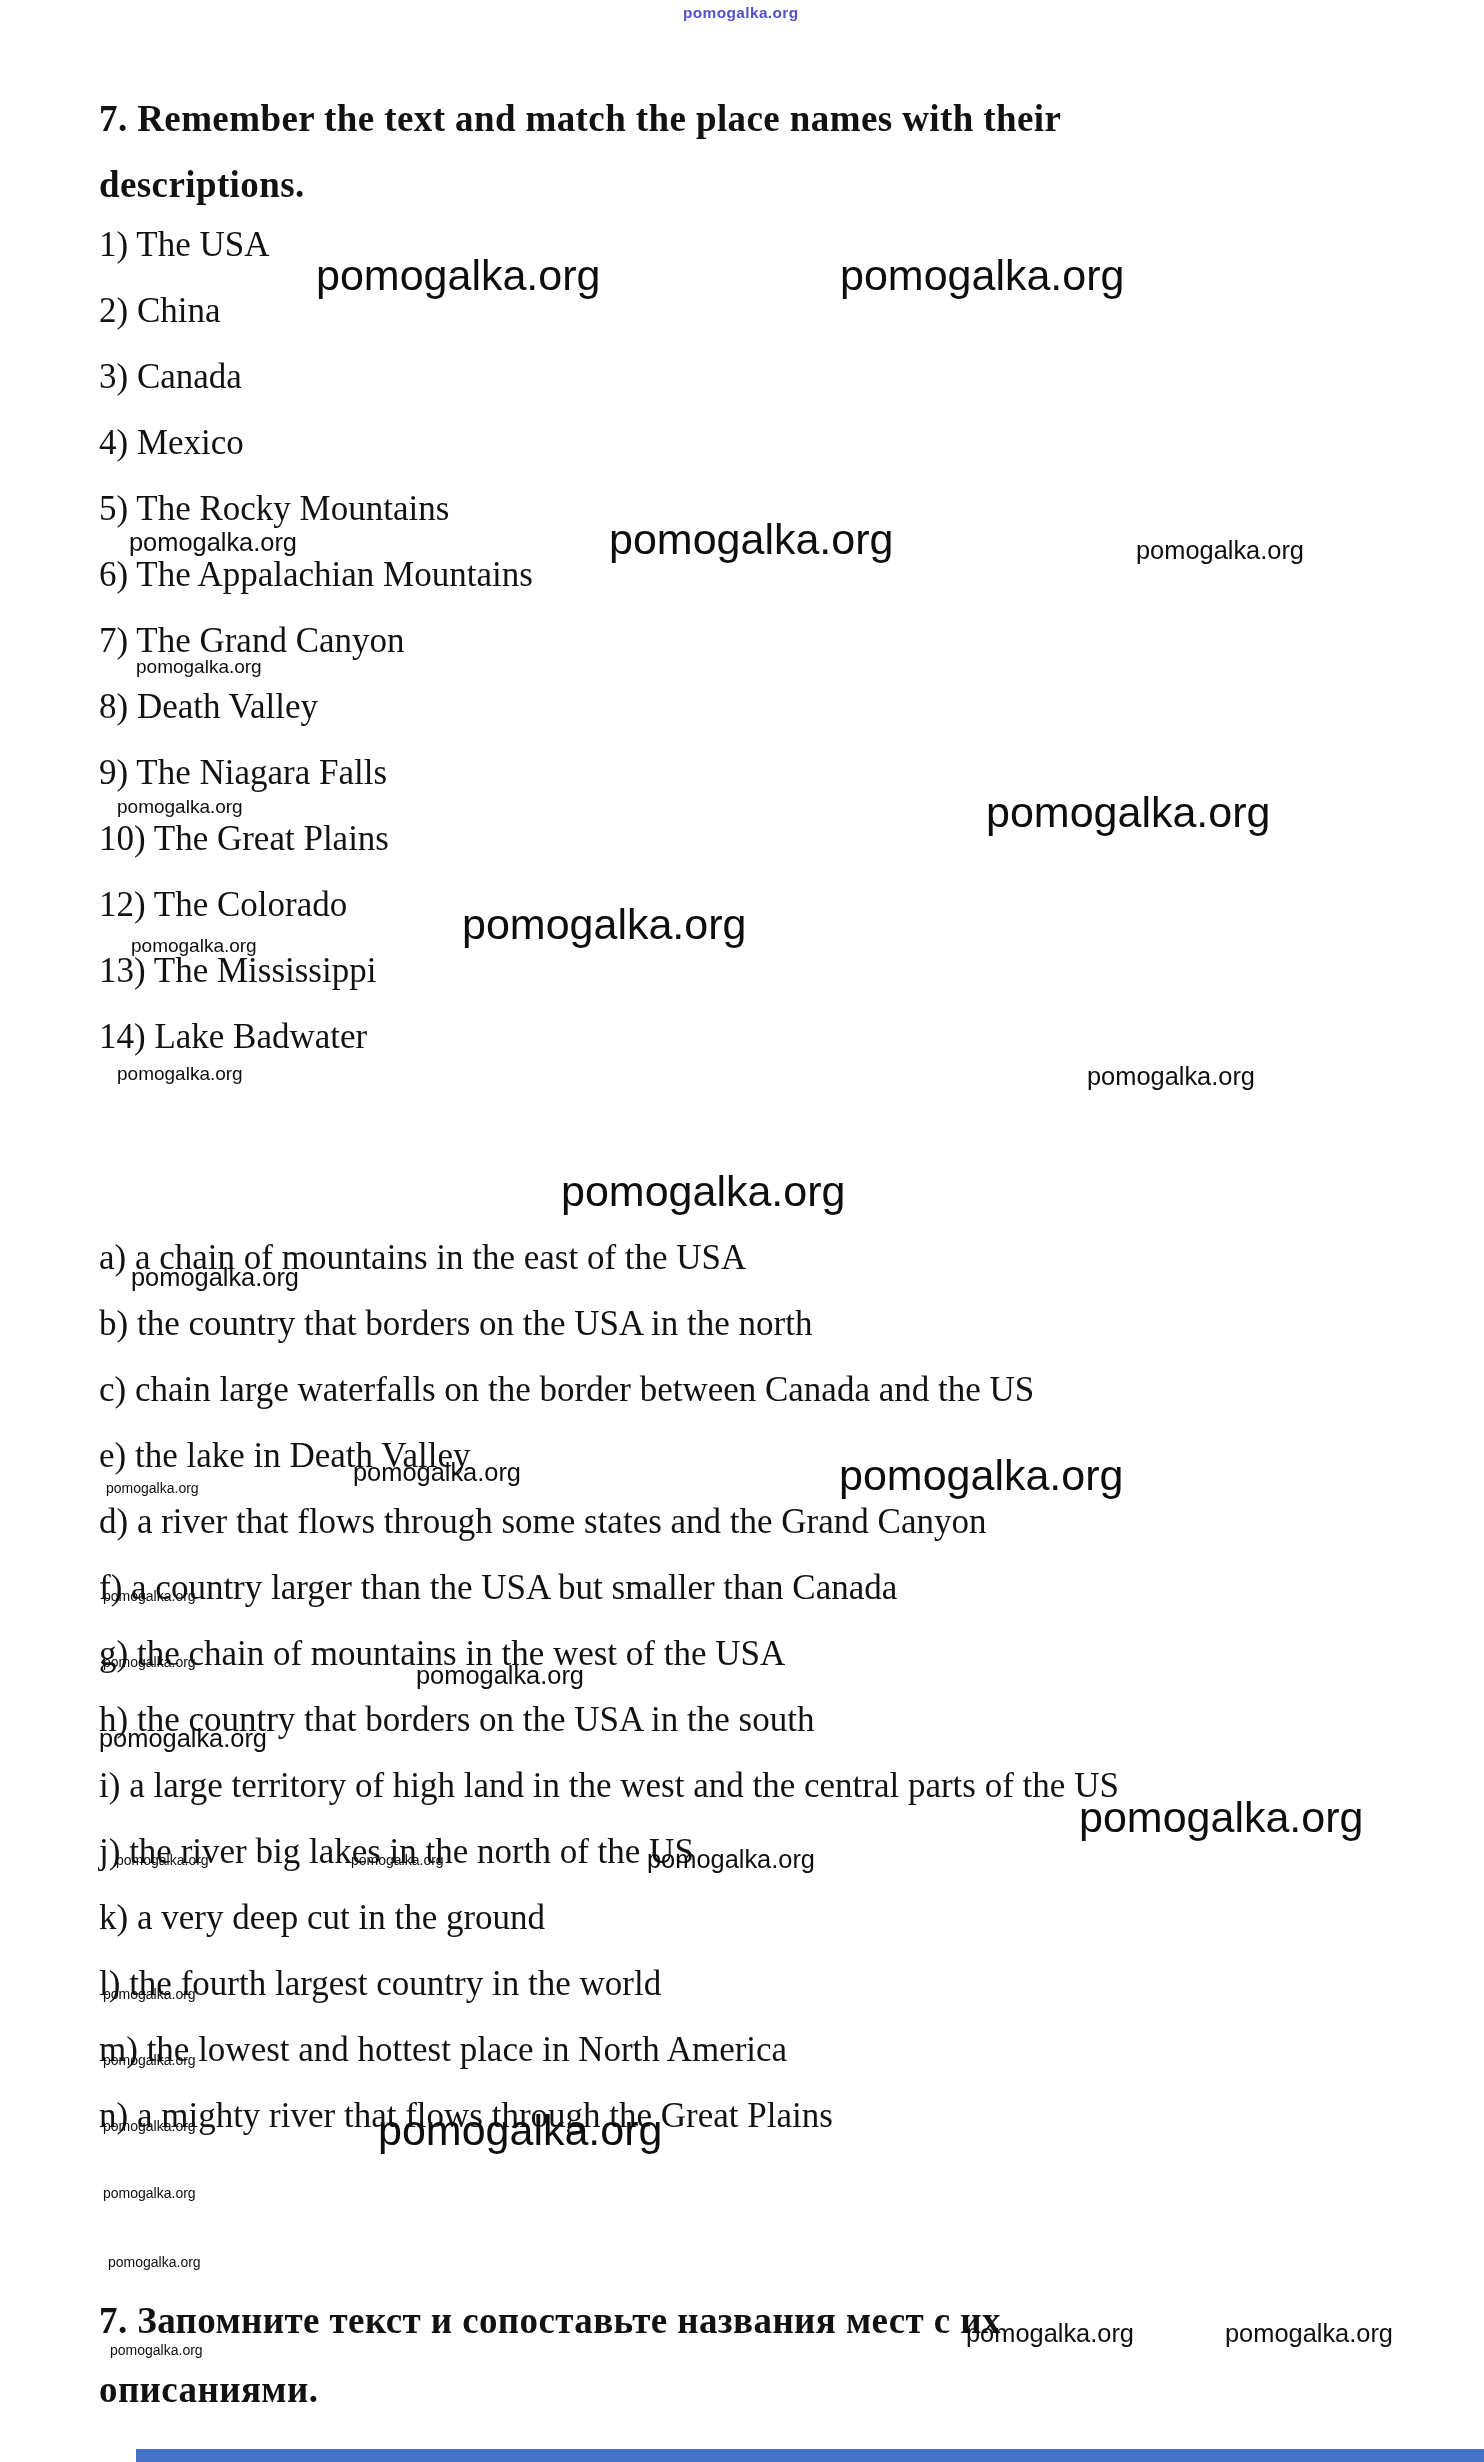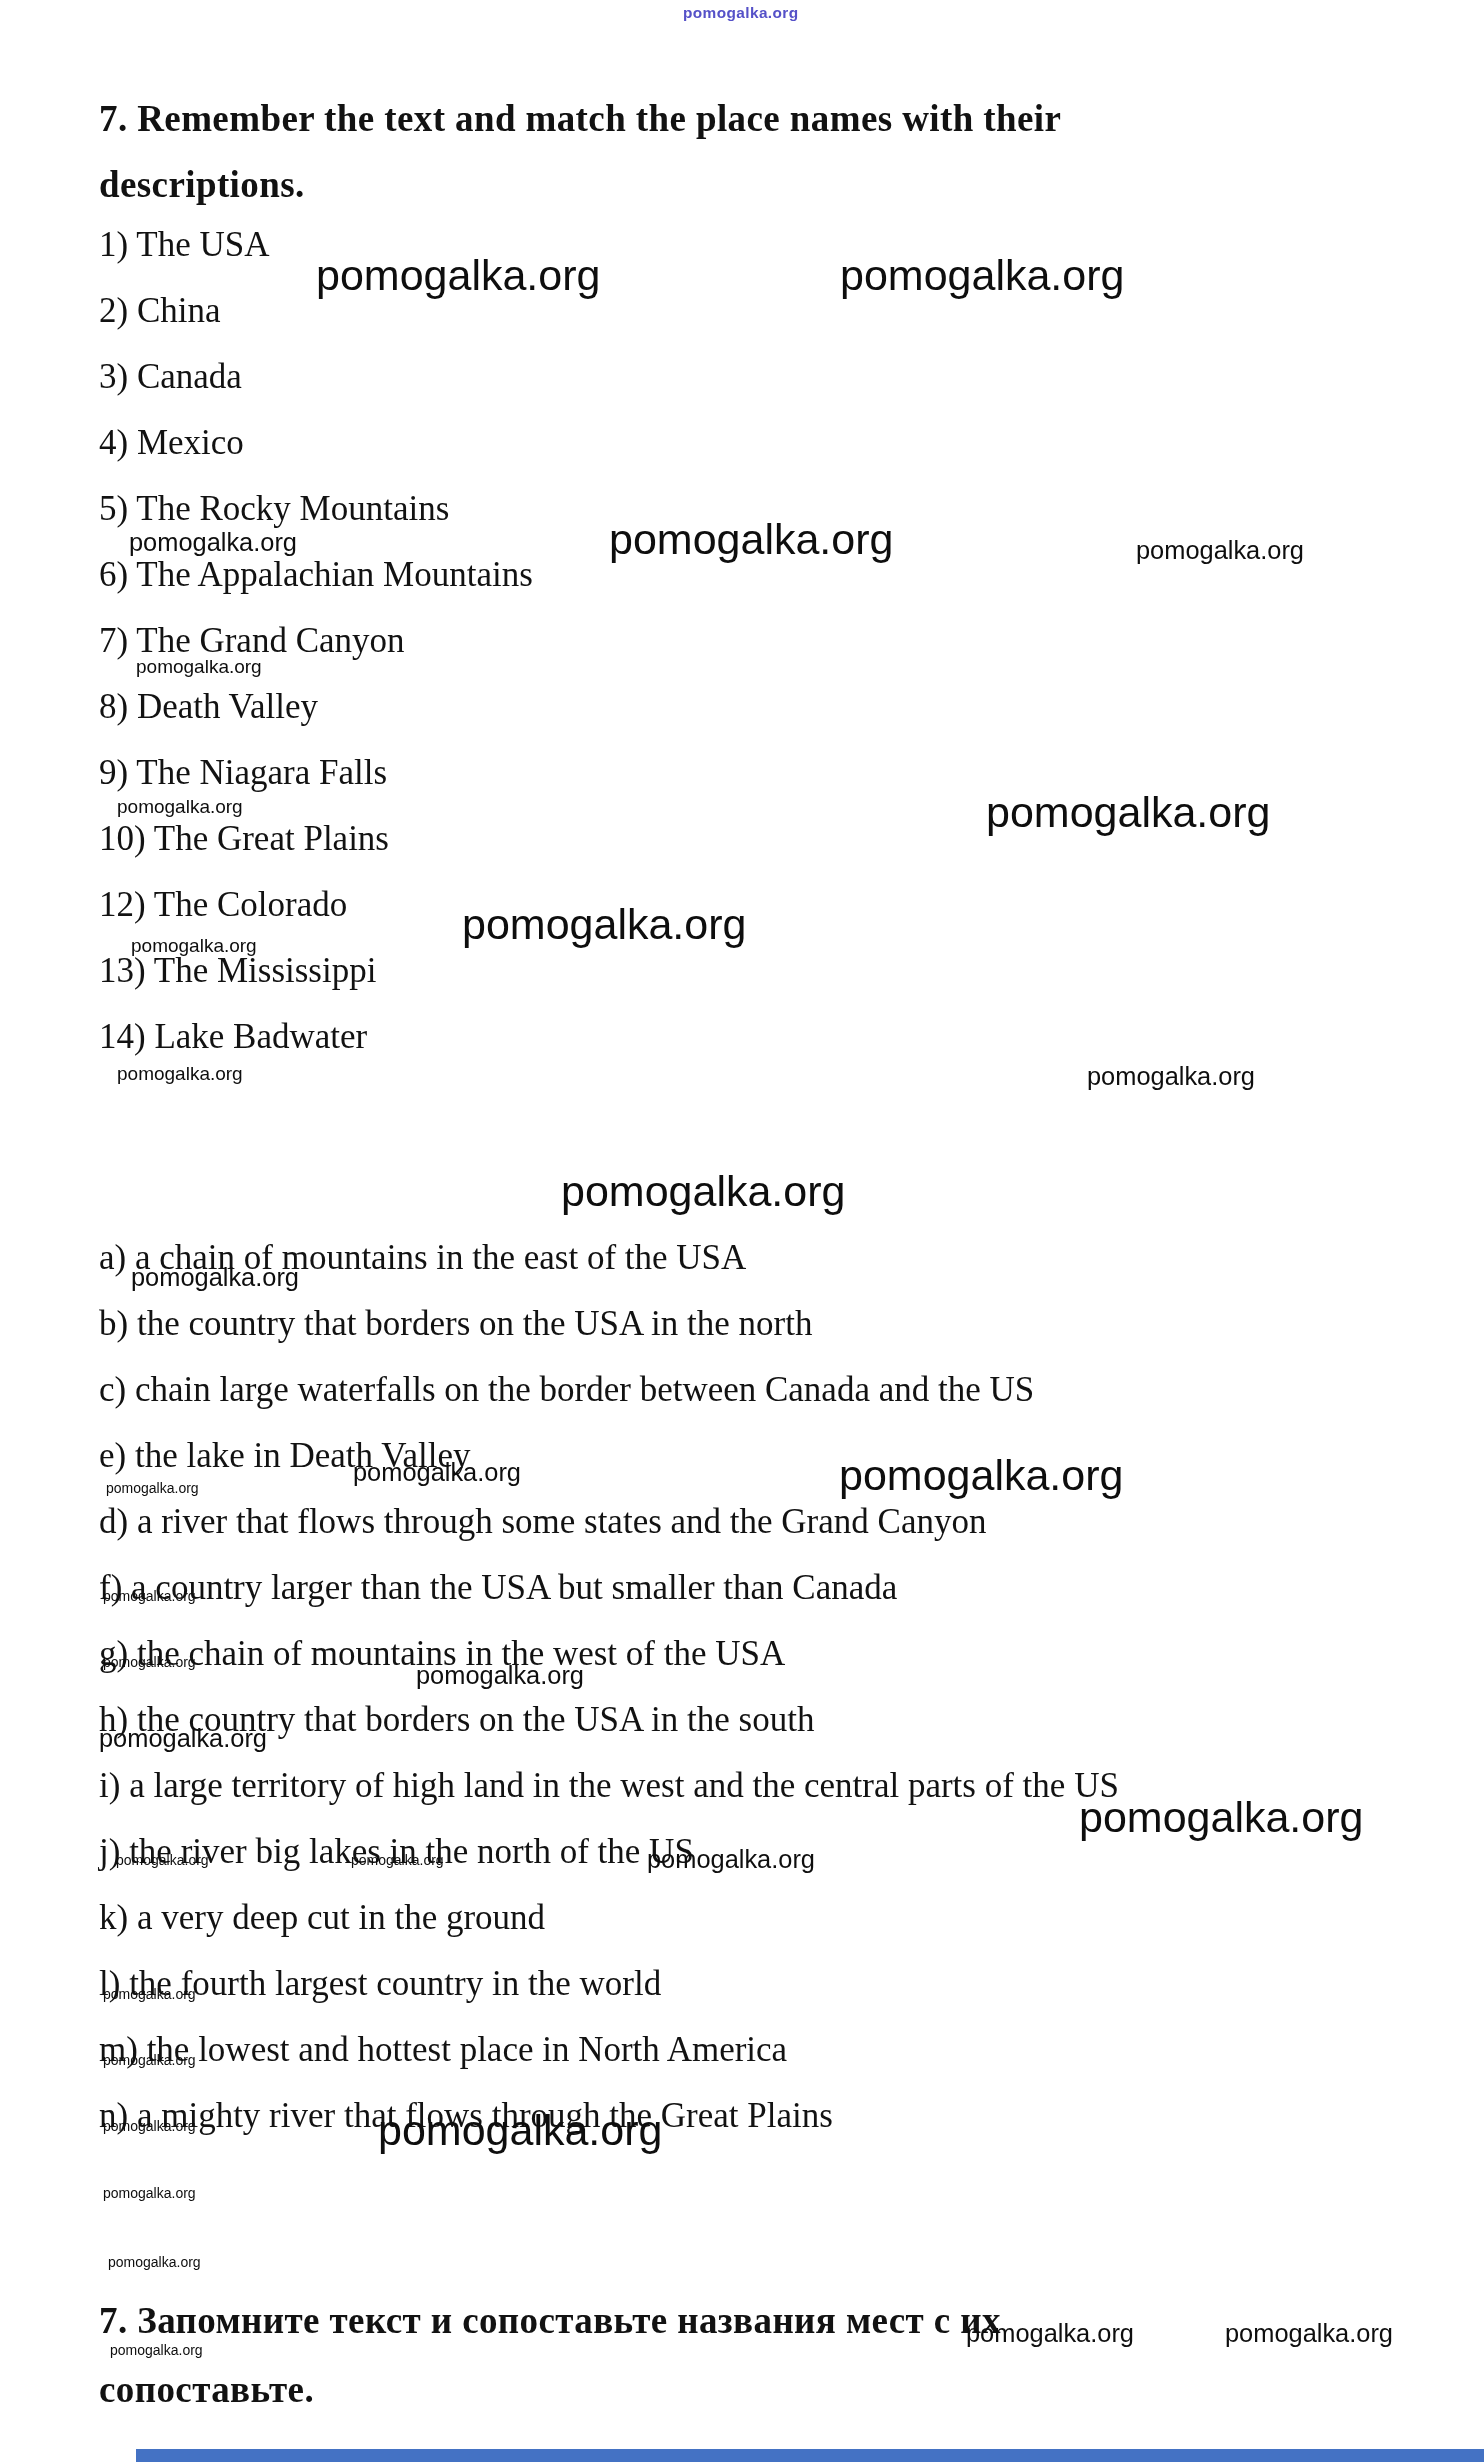--- a/index.html
+++ b/index.html
@@ -107,21 +107,21 @@
     <p>i) a large territory of high land in the west and the central parts of the US</p>
     <p>j) the river big lakes in the north of the US</p>
     <p>k) a very deep cut in the ground</p>
     <p>l) the fourth largest country in the world</p>
     <p>m) the lowest and hottest place in North America</p>
     <p>n) a mighty river that flows through the Great Plains</p>
   </div>
 
   <div class="footer-heading">
     <div>7. Запомните текст и сопоставьте названия мест с их</div>
-    <div>сопоставьте.</div>
+    <div>описаниями.</div>
   </div>
 
   <span class="wm wm-xl" style="left:316px;  top:254px;">pomogalka.org</span>
   <span class="wm wm-xl" style="left:840px; top:254px;">pomogalka.org</span>
   <span class="wm wm-md" style="left:129px;  top:530px;">pomogalka.org</span>
   <span class="wm wm-xl" style="left:609px;  top:518px;">pomogalka.org</span>
   <span class="wm wm-md" style="left:1136px; top:538px;">pomogalka.org</span>
   <span class="wm wm-sm" style="left:136px;  top:657px;">pomogalka.org</span>
   <span class="wm wm-sm" style="left:117px;  top:797px;">pomogalka.org</span>
   <span class="wm wm-xl" style="left:986px; top:791px;">pomogalka.org</span>

